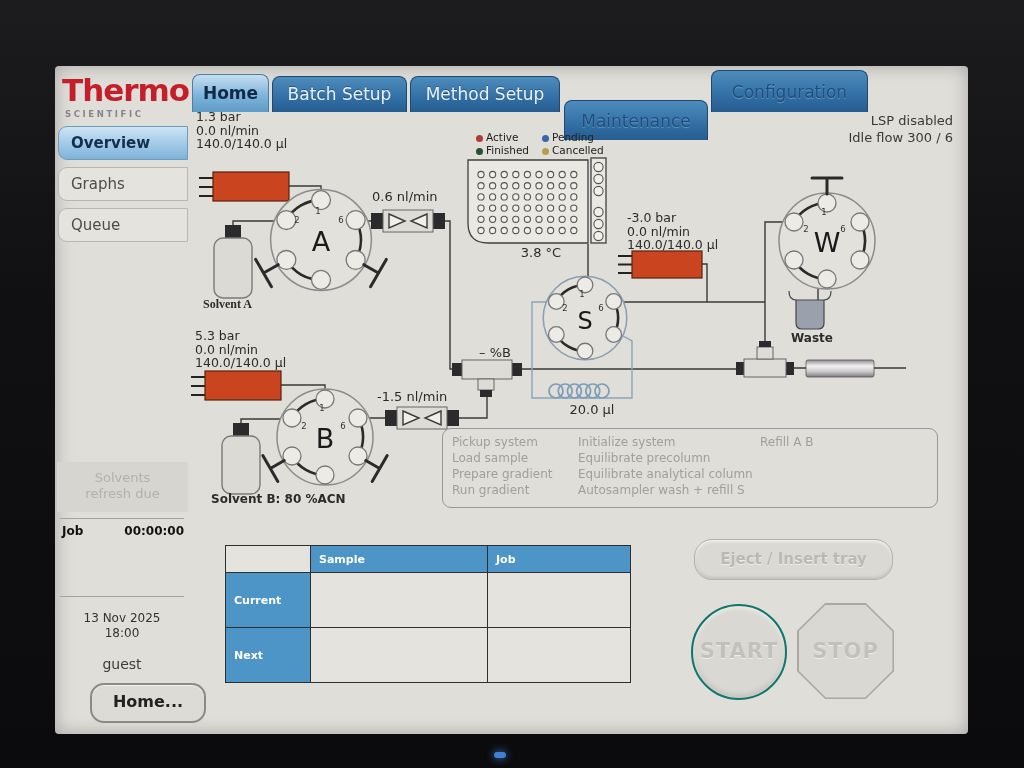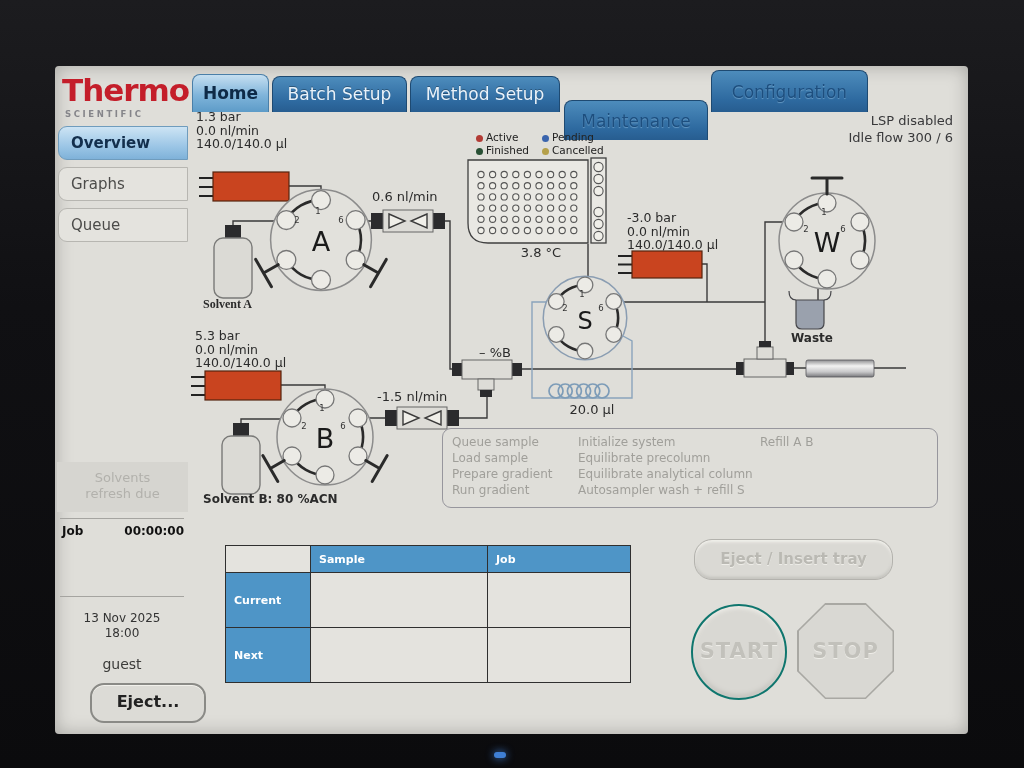--- a/index.html
+++ b/index.html
@@ -105,21 +105,21 @@
     </div>
     <div class="sep" style="top:452px;"></div>
     <div class="abs" id="job-row">
       <span>Job</span>
       <span>00:00:00</span>
     </div>
     <div class="sep" style="top:530px;"></div>
     <div class="abs" id="date-txt">13 Nov 2025</div>
     <div class="abs" id="time-txt">18:00</div>
     <div class="abs" id="user-txt">guest</div>
-    <div class="abs" id="login-btn">Eject...</div>
+    <div class="abs" id="login-btn">Home...</div>
 
     <svg id="diag" viewBox="55 66 913 668" style="position:absolute;left:0;top:0;width:913px;height:668px;">
       <defs>
         <linearGradient id="metal" x1="0" y1="0" x2="0" y2="1">
           <stop offset="0" stop-color="#8e8e90"></stop>
             <stop offset="0.35" stop-color="#f2f2f2"></stop>
           <stop offset="0.7" stop-color="#c7c7c9"></stop>
             <stop offset="1" stop-color="#77777b"></stop>
         </linearGradient>
       </defs>
@@ -325,21 +325,21 @@
     </div>
     <div class="lbl" style="left:572px;top:145px;">
       <div>-3.0 bar</div>
       <div>0.0 nl/min</div>
       <div>140.0/140.0 µl</div>
     </div>
 
     <div class="lbl" style="left:317px;top:124px;font-size:13px;">0.6 nl/min</div>
     <div class="lbl" style="left:322px;top:324px;font-size:13px;">-1.5 nl/min</div>
     <div class="lbl bold" style="left:148px;top:232px;font-family:Liberation Serif, serif;">Solvent A</div>
-    <div class="lbl bold" style="left:148px;top:427px;">Solvent B: 80 %ACN</div>
+    <div class="lbl bold" style="left:156px;top:427px;">Solvent B: 80 %ACN</div>
     <div class="lbl" style="left:455px;top:180px;font-size:13px;width:62px;text-align:center;">3.8 °C</div>
     <div class="lbl" style="left:424px;top:280px;font-size:13px;">– %B</div>
     <div class="lbl" style="left:506px;top:337px;font-size:13px;width:62px;text-align:center;">20.0 µl</div>
     <div class="lbl bold" style="left:726px;top:266px;width:62px;text-align:center;">Waste</div>
 
     <div class="vletter" style="left:246px;top:160px;width:40px;font-size:27px;">A</div>
     <div class="vletter" style="left:250px;top:357px;width:40px;font-size:27px;">B</div>
     <div class="vletter" style="left:512px;top:241px;width:36px;font-size:24px;">S</div>
     <div class="vletter" style="left:752px;top:161px;width:40px;font-size:27px;">W</div>
 
@@ -350,21 +350,21 @@
     <div class="pnum" style="left:243px;top:355px;">2</div>
     <div class="pnum" style="left:282px;top:355px;">6</div>
     <div class="pnum" style="left:521px;top:223px;">1</div>
     <div class="pnum" style="left:504px;top:237px;">2</div>
     <div class="pnum" style="left:540px;top:237px;">6</div>
     <div class="pnum" style="left:763px;top:141px;">1</div>
     <div class="pnum" style="left:745px;top:158px;">2</div>
     <div class="pnum" style="left:782px;top:158px;">6</div>
 
     <div class="abs" id="task-box"></div>
-    <div class="task" style="left:397px;top:368px;">Queue sample</div>
+    <div class="task" style="left:397px;top:368px;">Pickup system</div>
     <div class="task" style="left:397px;top:384px;">Load sample</div>
     <div class="task" style="left:397px;top:400px;">Prepare gradient</div>
     <div class="task" style="left:397px;top:416px;">Run gradient</div>
     <div class="task" style="left:523px;top:368px;">Initialize system</div>
     <div class="task" style="left:523px;top:384px;">Equilibrate precolumn</div>
     <div class="task" style="left:523px;top:400px;">Equilibrate analytical column</div>
     <div class="task" style="left:523px;top:416px;">Autosampler wash + refill S</div>
     <div class="task" style="left:705px;top:368px;">Refill  A B</div>
 
     <div class="cell hdr" style="left:170px;top:479px;width:86px;"></div>

